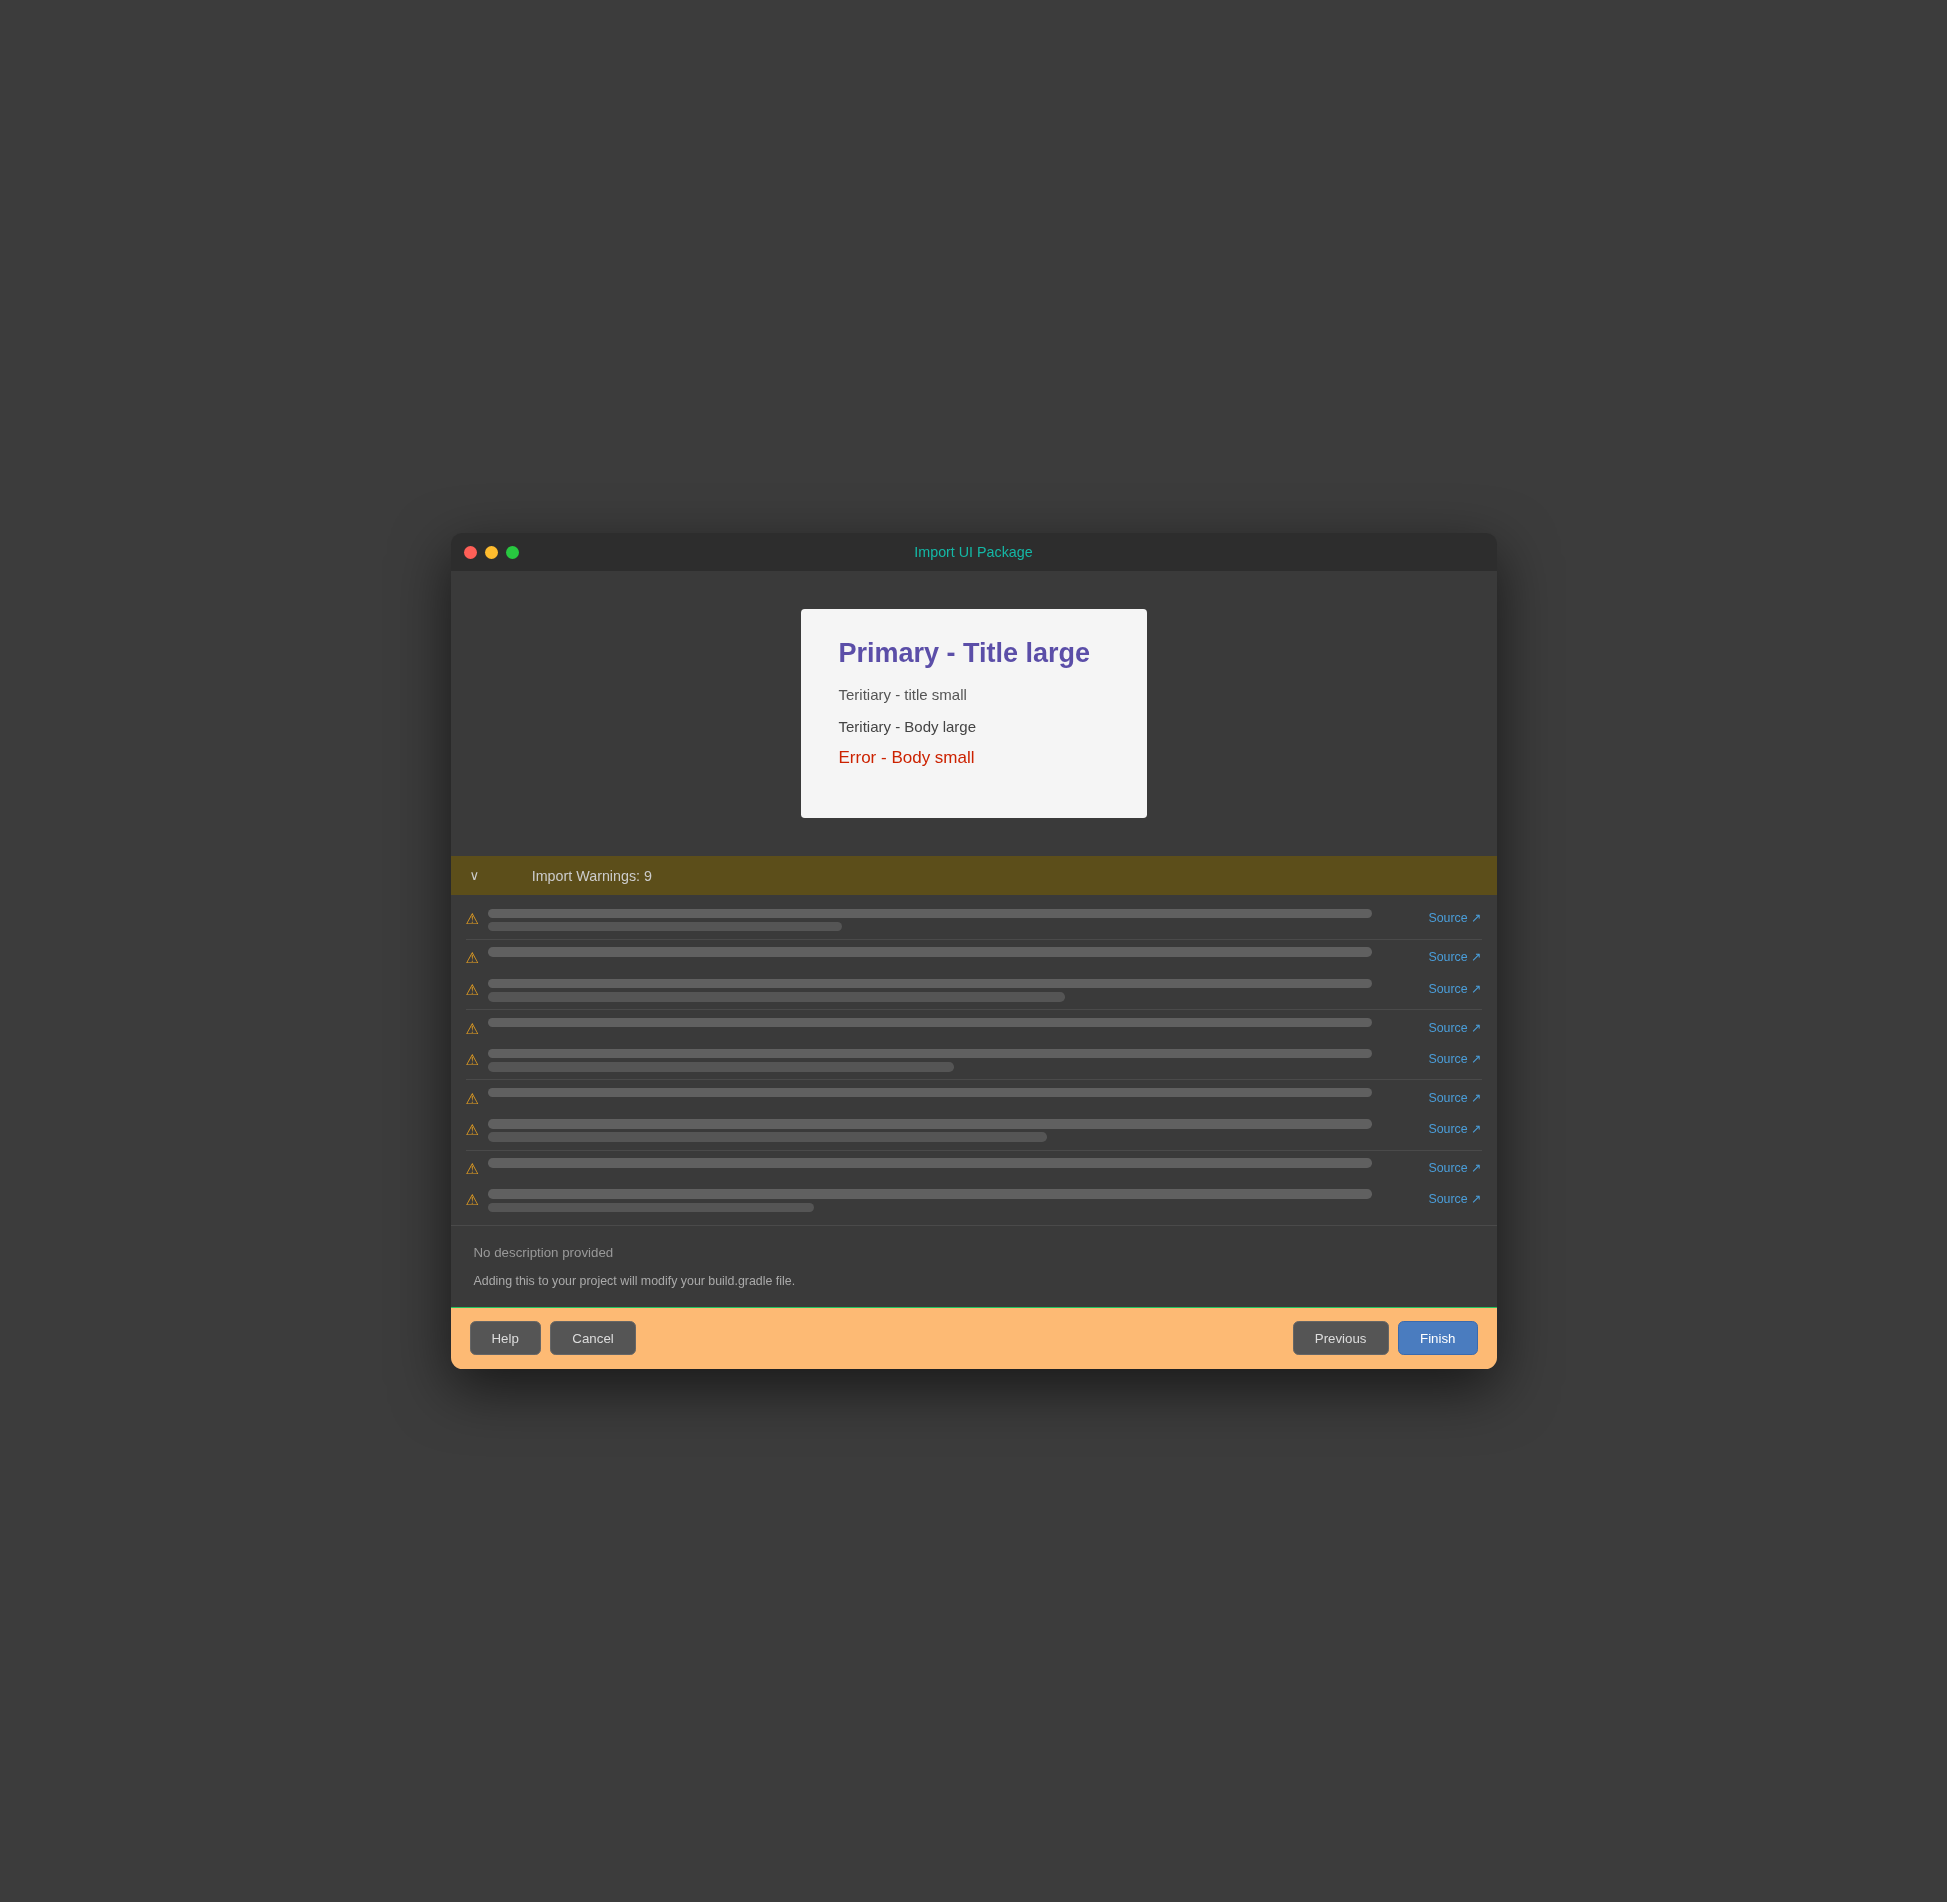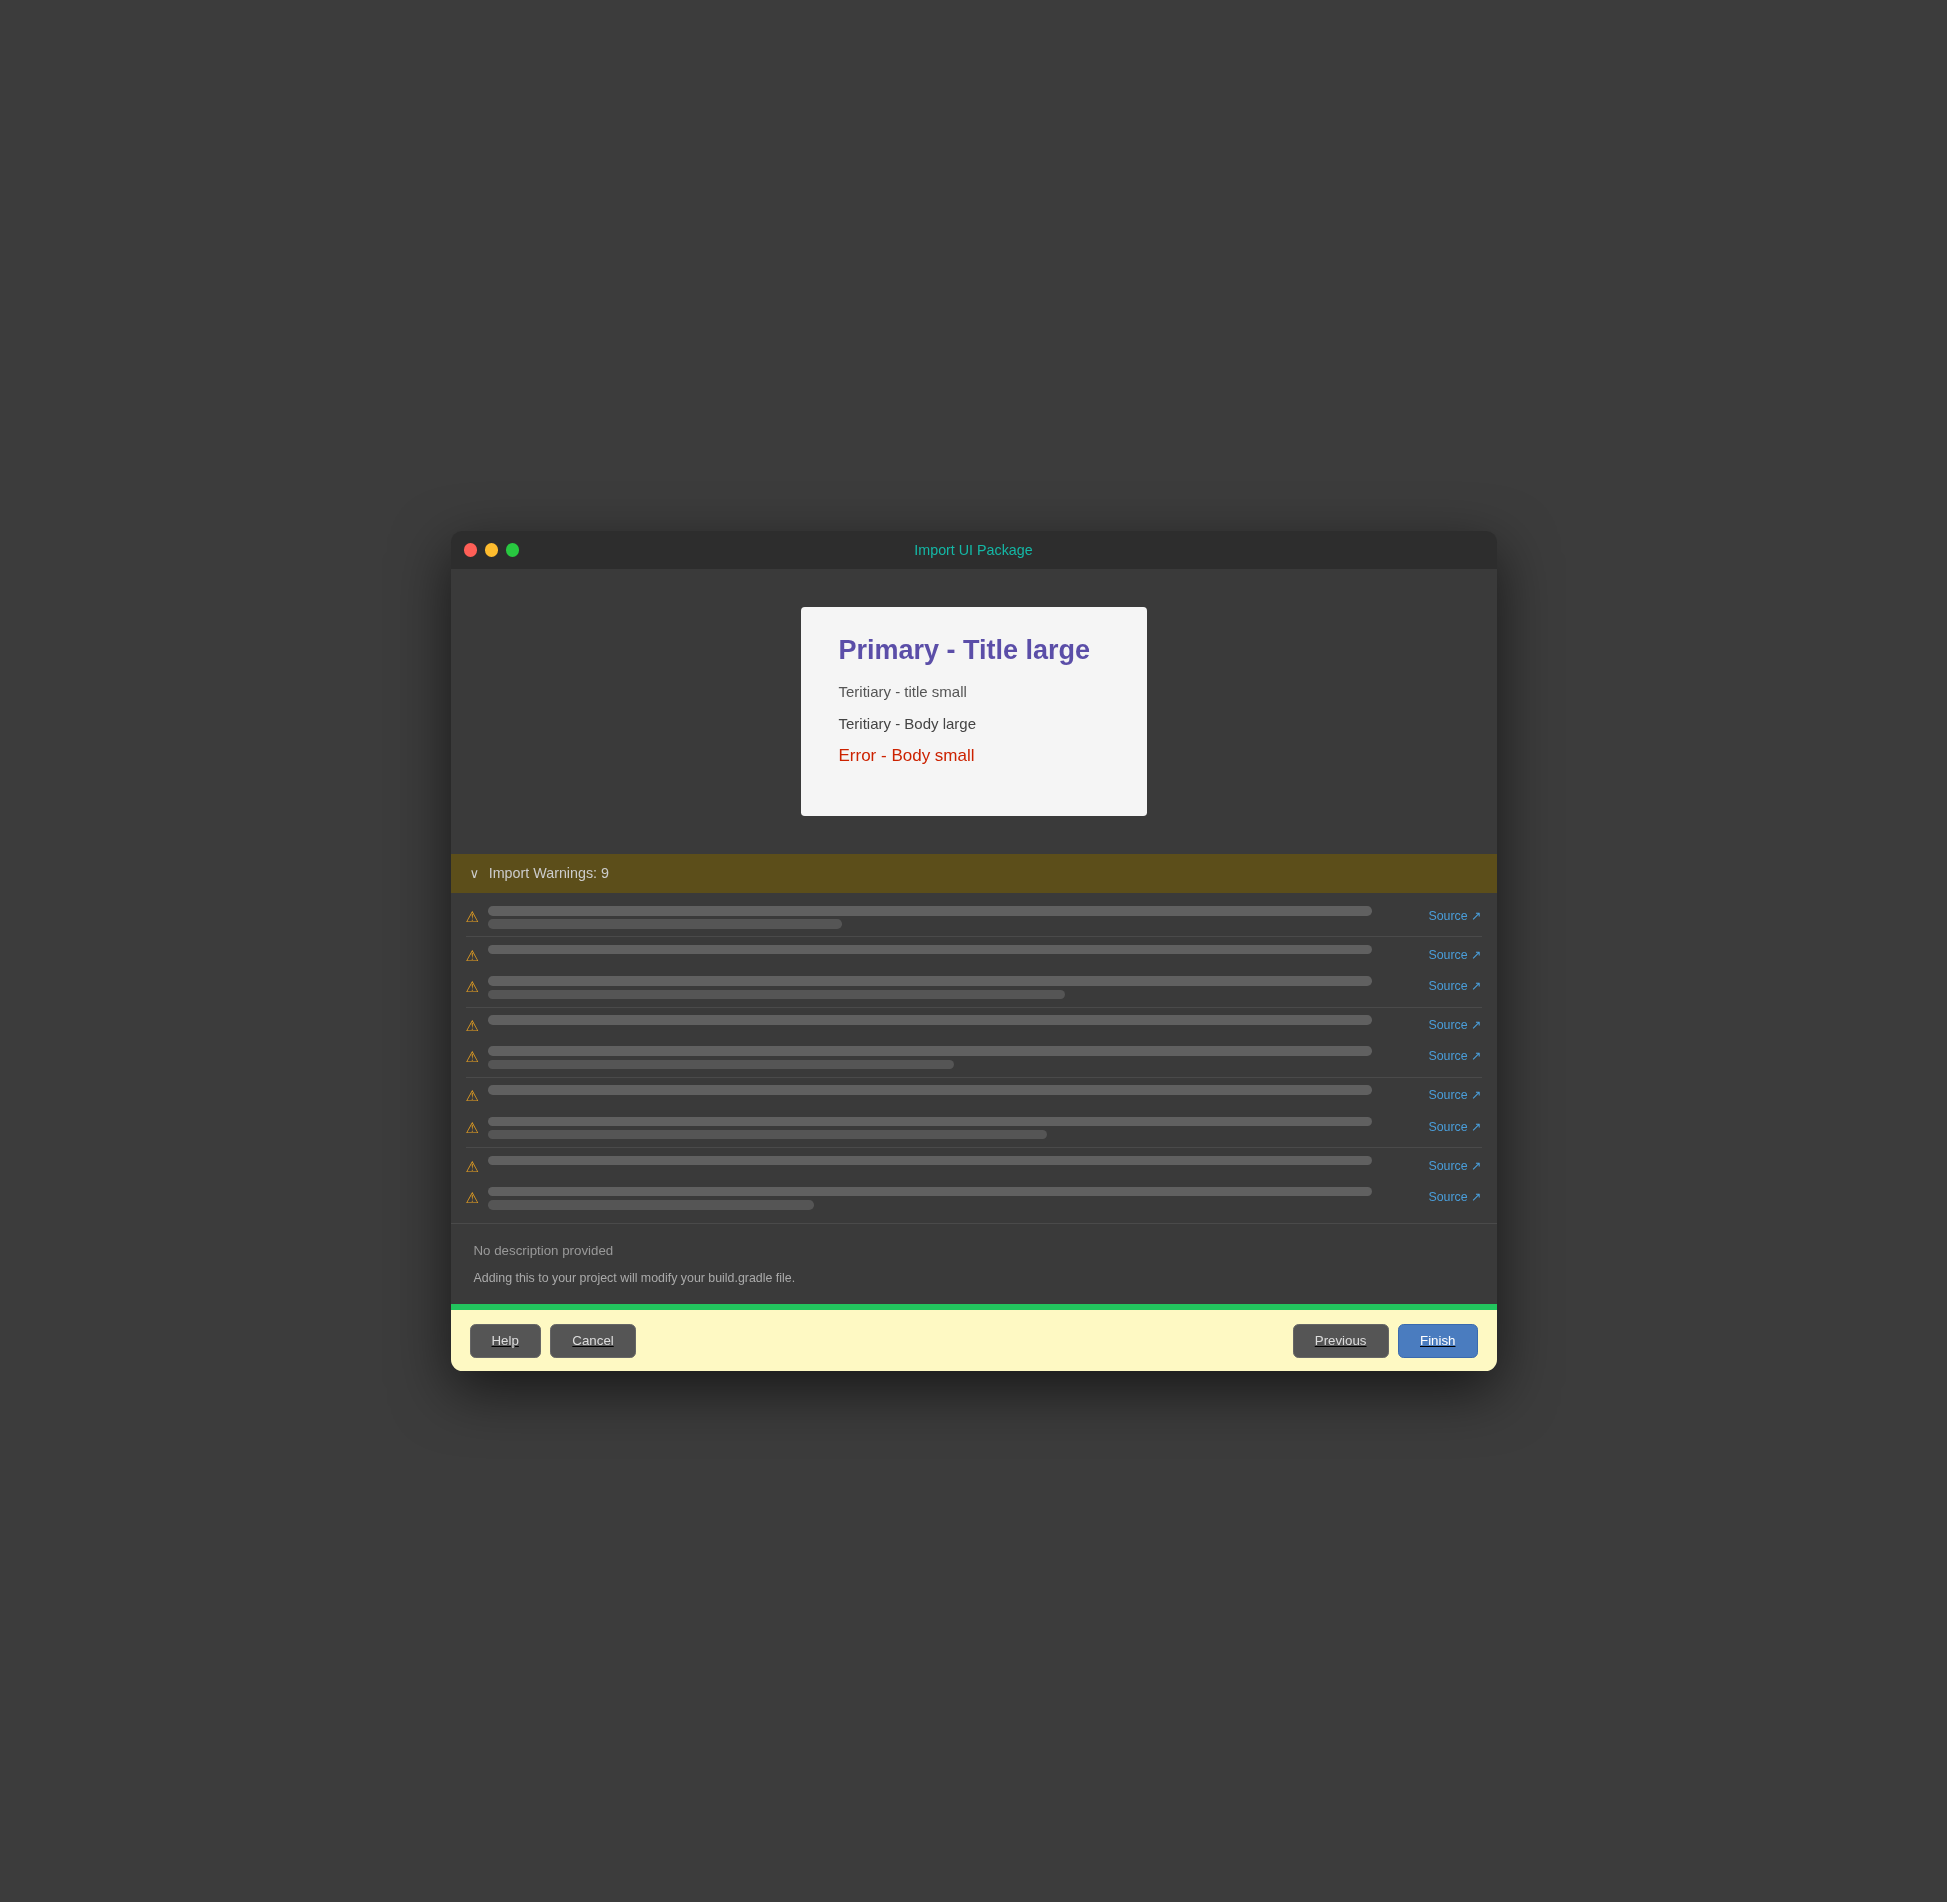--- a/index.html
+++ b/index.html
@@ -112,20 +112,21 @@
 
     .warnings-chevron {
       color: #ccc;
       font-size: 13.3px;
     }
 
     .warnings-title {
       color: #ccc;
       font-size: 14.3px;
       font-weight: 500;
+      margin-left: 43px;
     }
 
     .warnings-list {
       background: #3a3a3a;
       padding: 7.6px 15px;
       max-height: 380px;
       overflow-y: auto;
     }
 
     .warning-item {
@@ -196,27 +197,26 @@
       margin-bottom: 13.3px;
     }
 
     .info-note {
       color: #aaa;
       font-size: 12.4px;
     }
 
     
     .bottom-bar {
-      background: #fef9c3;
-      border-top: 6px solid #22c55e;
+      background: #fdba74;
+      border-top: 1px solid #22c55e;
       padding: 13.3px 19px;
       display: flex;
       align-items: center;
       justify-content: space-between;
-      text-decoration: underline;
     }
 
     .bottom-left {
       display: flex;
       gap: 9.5px;
     }
 
     .bottom-right {
       display: flex;
       gap: 9.5px;

